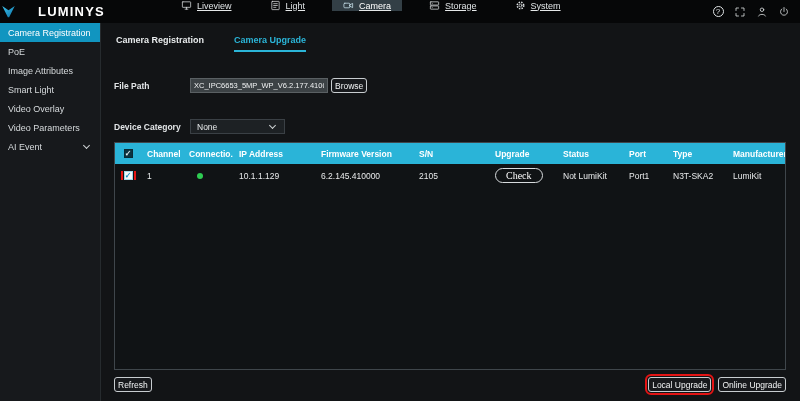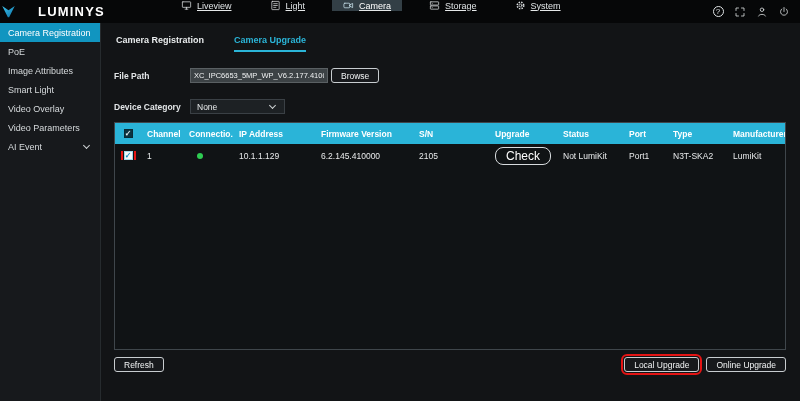--- a/index.html
+++ b/index.html
@@ -34,26 +34,26 @@
 
   .main { flex:1; background:#121416; position:relative; padding:6px 14px 0 14px; min-width:0; }
   .content-divider { position:absolute; left:0; top:0; bottom:0; width:1px; background:#262b2e; }
 
   
   .tabs { display:flex; gap:30px; margin:6px 0 0 2px; }
   .tab { font-size:9px; font-weight:bold; color:#e8ebec; padding-bottom:5px; border-bottom:2px solid transparent; }
   .tab.active { color:#2bb5d8; border-bottom-color:#2bb5d8; }
 
   
-  .form-row { display:flex; align-items:center; margin-top:16px; }
+  .form-row { display:flex; align-items:center; margin-top:26px; }
   .form-label { width:76px; font-size:8.5px; font-weight:bold; color:#e2e5e7; }
   .path-input { width:138px; height:15px; background:#3c4245; border:1px solid #5a6063;
                 color:#f0f2f3; font-size:7.5px; padding:0 3px; font-family:"Liberation Sans",sans-serif; }
   .btn { height:15px; background:#17191c; border:1px solid #c8cdd0; border-radius:3px;
-         color:#f2f4f5; font-size:8.5px; padding:0 9px; font-family:"Liberation Sans",sans-serif;
+         color:#f2f4f5; font-size:8.5px; padding:0 3px; font-family:"Liberation Sans",sans-serif;
          display:inline-flex; align-items:center; }
   .browse-btn { margin-left:3px; }
   .select { width:95px; height:15px; background:#1d2124; border:1px solid #3a4045;
             display:flex; align-items:center; justify-content:space-between; padding:0 6px; }
   .select-value { font-size:8.5px; color:#e8ebec; }
 
   
   .table { margin-top:8px; width:672px; height:228px; border:1px solid #3f464b; background:#101315;
            display:flex; flex-direction:column; }
   .thead { height:21px; flex:0 0 21px; background:#2ab4d8; display:flex; align-items:center;
@@ -71,21 +71,21 @@
   .c8 { width:44px; flex:0 0 44px; }
   .c9 { width:60px; flex:0 0 60px; }
   .c10 { flex:1; }
 
   .checkbox { width:9px; height:9px; display:flex; align-items:center; justify-content:center;
               font-size:8px; line-height:9px; }
   .cb-header { background:#0c333f; border:1px solid #0a2a34; color:#dfeef3; }
   .cb-row { background:#f2f7f9; border:1px solid #9fd9ea; color:#1090c0; font-weight:bold; }
   .dot { width:6px; height:6px; border-radius:50%; background:#2ecc52; margin-left:8px; }
   .pill-btn { border:1px solid #d7dbdd; border-radius:8px; background:transparent; color:#ffffff;
-              font-size:12px; padding:1px 10px; font-family:Liberation Sans, sans-serif; }
+              font-size:10px; padding:1px 10px; font-family:Liberation Serif, serif; }
 
   
   .footer-row { display:flex; align-items:flex-start; margin-top:7px; width:672px; }
   .footer-right { margin-left:auto; display:flex; gap:7px; }
 
   .annot { outline:2px solid #e41414; outline-offset:1px; }
 
   svg .st { fill:none; stroke:#dfe3e5; stroke-width:1.6; stroke-linecap:round; stroke-linejoin:round; }
   .nav-item.active svg .st { stroke:#cfe9f2; }
 </style>

